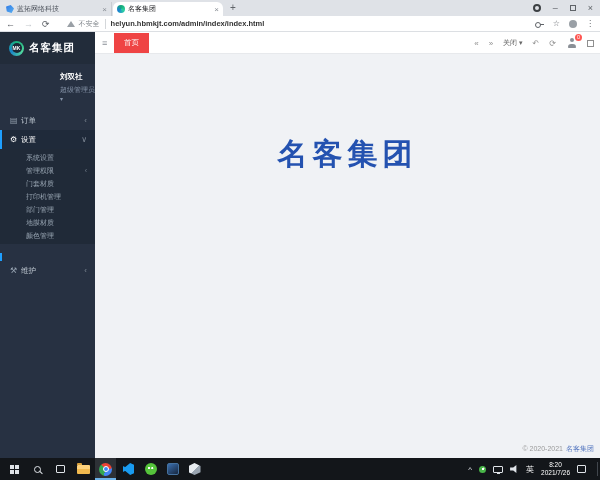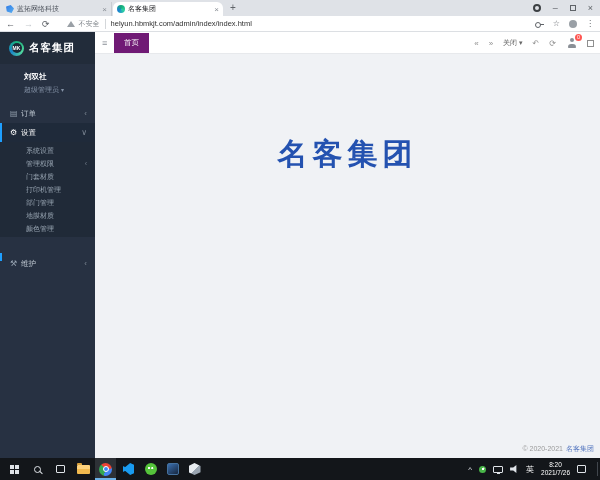--- a/index.html
+++ b/index.html
@@ -22,58 +22,58 @@
   .pring { width:8px; height:8px; border:2.5px solid #3c4043; border-radius:50%; }
   .wglyph { color:#5f6368; font-size:9px; line-height:9px; }
   .maxbox { width:6px; height:6px; border:1px solid #5f6368; }
 
   
   .addrbar { position:absolute; top:16px; left:0; right:0; height:16px; background:#fff; border-bottom:1px solid #dcdfe3; display:flex; align-items:center; padding:0 6px; }
   .nav { font-size:9px; color:#5f6368; margin-right:9px; }
   .nav.dis { color:#c3c7cc; }
   .warn { width:0; height:0; border-left:4px solid transparent; border-right:4px solid transparent; border-bottom:6px solid #9aa0a6; margin:0 4px 0 8px; }
   .sec { font-size:7px; color:#80868b; padding-right:5px; border-right:1px solid #d4d7da; }
-  .url { font-size:7.5px; color:#333; margin-left:5px; flex:1; }
+  .url { font-size:7.5px; color:#333; margin-left:5px; flex:1;font-weight:bold; }
   .abar-right { display:flex; align-items:center; gap:9px; }
   .keyico { width:9px; height:4px; position:relative; }
   .keyico::before { content:""; position:absolute; left:0; top:0; width:4px; height:4px; border:1px solid #5f6368; border-radius:50%; }
   .keyico::after { content:""; position:absolute; left:5px; top:2px; width:4px; height:1px; background:#5f6368; }
   .stario { font-size:8px; color:#5f6368; }
   .avat { width:8px; height:8px; border-radius:50%; background:#9aa0a6; }
   .dots { font-size:8px; color:#5f6368; }
 
   
   .page { position:absolute; top:32px; left:0; right:0; height:426px; background:#f0f2f5; }
 
   
   .side { position:absolute; left:0; top:0; bottom:0; width:95px; background:#273142; }
   .slogo { height:32px; background:#222c3a; display:flex; align-items:center; padding-left:9px; }
   .mkring { width:15px; height:15px; border-radius:50%; background:conic-gradient(#19b27c,#51d89d,#1b86c9,#19b27c); display:flex; align-items:center; justify-content:center; }
   .mkring b { font-size:5px; color:#fff; background:#1c2836; border-radius:50%; width:10px; height:10px; display:flex; align-items:center; justify-content:center; }
   .brand { color:#fff; font-size:10.5px; font-weight:bold; margin-left:5px; letter-spacing:1px; }
-  .suser { padding:8px 0 0 24px; }
+  .suser { padding:8px 0 0 12px;margin-left:48px; }
   .uname { color:#fff; font-size:7.5px; font-weight:bold; }
   .urole { color:#8492a6; font-size:7px; margin-top:3px; }
   .urole .caret { font-size:6px; }
   .nav-item { height:19px; display:flex; align-items:center; padding:0 8px 0 10px; color:#c2cbd4; font-size:7.5px; cursor:pointer; }
   .nav-item .g { font-size:8px; color:#98a5b3; width:11px; }
   .nav-item .chev { margin-left:auto; color:#7c8794; font-size:8px; }
   .nav-item.active { background:#1f2a3a; border-left:2px solid #1e9fff; padding-left:8px; color:#fff; }
   .nav-item.active .g { color:#fff; }
   .nav-wrap { margin-top:9px; }
   .submenu { background:#202a38; padding:2px 0; }
   .subitem { height:13px; display:flex; align-items:center; padding:0 8px 0 26px; color:#96a3b0; font-size:7px; cursor:pointer; }
   .subitem .chev { margin-left:auto; font-size:7px; color:#6e7a88; }
   .gap-maint { margin-top:17px; }
   .bluemark { position:absolute; left:0; top:221px; width:2px; height:8px; background:#1e9fff; }
 
   
   .mhead { position:absolute; left:95px; right:0; top:0; height:22px; background:#fff; border-bottom:1px solid #e7e9ec; }
   .burger { position:absolute; left:7px; top:0; height:22px; display:flex; align-items:center; font-size:9px; color:#8a8f96; }
-  .hometab { position:absolute; left:19px; top:1px; bottom:0; width:35px; background:#701a75; color:#fff; font-size:7.5px; display:flex; align-items:center; justify-content:center; }
+  .hometab { position:absolute; left:19px; top:1px; bottom:0; width:35px; background:#ef4444; color:#fff; font-size:7.5px; display:flex; align-items:center; justify-content:center; }
   .hicons { position:absolute; right:6px; top:0; height:22px; display:flex; align-items:center; gap:10px; color:#8f8f8f; font-size:8px; }
   .hclose { font-size:7px; color:#666; display:flex; align-items:center; gap:2px; }
   .person { position:relative; width:11px; height:11px; }
   .person::before { content:""; position:absolute; top:0; left:3.5px; width:4px; height:4px; border-radius:50%; background:#8a8f96; }
   .person::after { content:""; position:absolute; bottom:1px; left:1.5px; width:8px; height:4px; border-radius:4px 4px 1px 1px; background:#8a8f96; }
   .nbadge { position:absolute; top:-4px; right:-5px; background:#ff5652; color:#fff; font-size:5.5px; line-height:7px; padding:0 2px; border-radius:5px; }
   .fsbox { width:7px; height:7px; border:1px solid #8f8f8f; }
 
   
   .content { position:absolute; left:95px; right:0; top:22px; bottom:0; background:#f0f2f5; }

